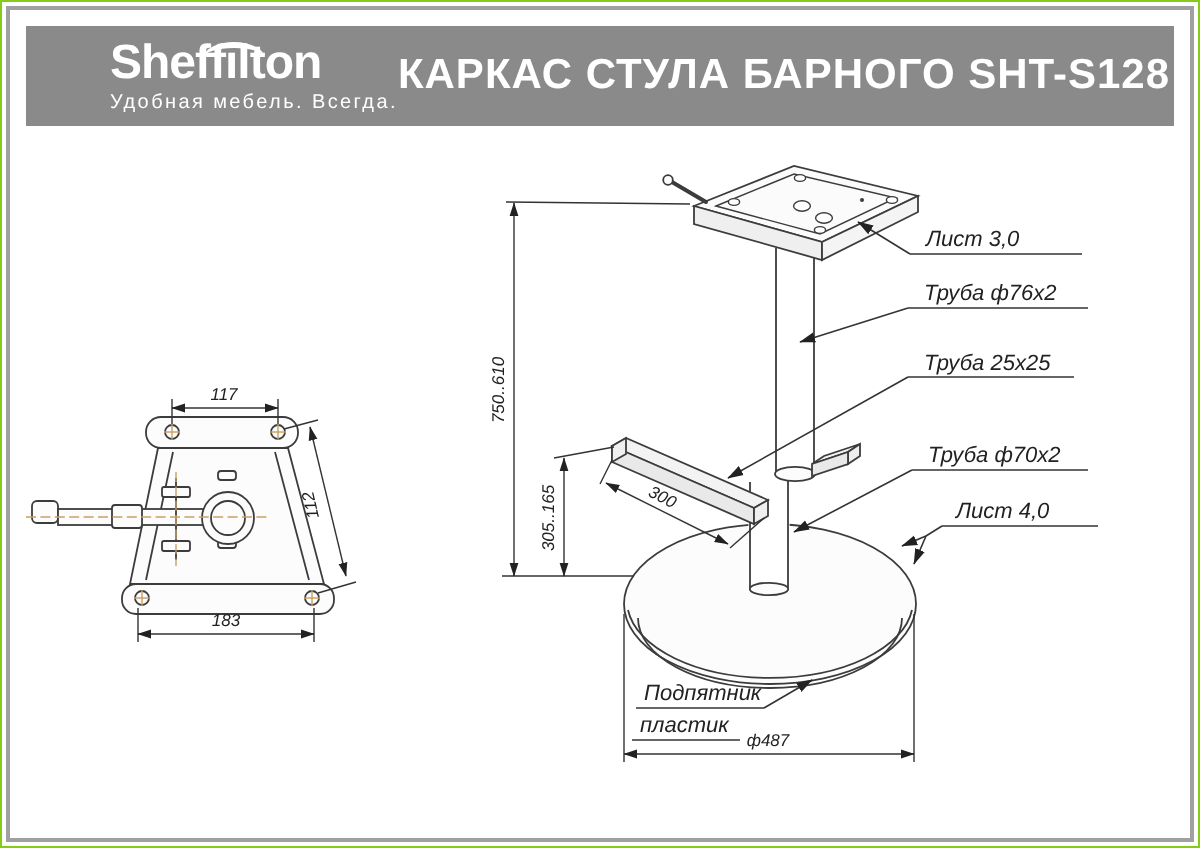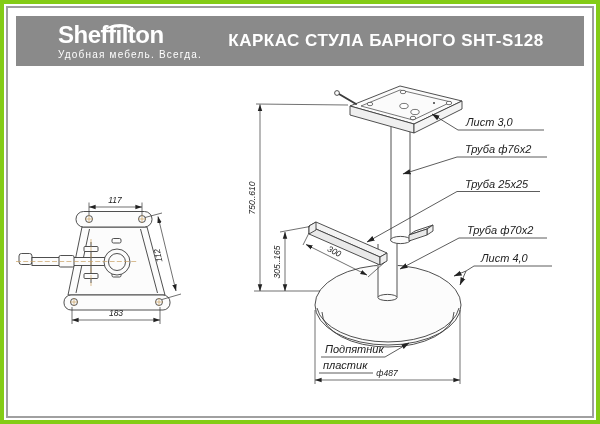--- a/index.html
+++ b/index.html
@@ -1,38 +1,38 @@
 <!DOCTYPE html>
 <html><head>
 <meta charset="utf-8">
 <style>
   html,body{margin:0;padding:0;background:#ffffff;}
   .page{
     position:relative;width:600px;height:424px;background:#fff;
     box-sizing:border-box;overflow:hidden;
     font-family:"Liberation Sans",sans-serif;
-    border:4px solid #84cc16;
+    border:1px solid #84cc16;
   }
   .frame{position:absolute;inset:2px;border:2.5px solid #a0a0a0;pointer-events:none;}
   .header{
     position:absolute;top:12px;left:12px;right:12px;height:50px;
     background:#8a8a8a;display:flex;align-items:center;z-index:2;
   }
   .logo-block{position:relative;margin-left:42px;line-height:1;color:#fff;}
   .logo-text{
     font-size:24px;font-weight:bold;letter-spacing:-0.5px;
     font-family:"Liberation Sans",sans-serif;
   }
   .logo-arc{
     position:absolute;left:47px;top:1px;width:30px;height:12px;
     border-top:3px solid #fff;border-radius:50% 50% 0 0;pointer-events:none;
   }
   .tagline{font-size:10px;letter-spacing:0.12em;margin-top:3px;color:#fff;white-space:nowrap;}
   .title{
-    flex:1;text-align:center;color:#fff;font-weight:bold;font-size:17px;
+    flex:1;text-align:center;color:#fff;font-weight:bold;font-size:21px;
     letter-spacing:0.5px;padding-right:14px;white-space:nowrap;
   }
   .drawing{position:absolute;inset:0;width:600px;height:424px;z-index:1;}
   .cad{font-family:"Liberation Sans",sans-serif;font-style:italic;fill:#222;}
   .dim{font-size:8.5px;}
   .callout{font-size:11px;}
   .note{
     position:absolute;top:392px;left:290px;right:18px;text-align:right;
     font-size:10.5px;color:#2e2e2e;z-index:2;
   }

